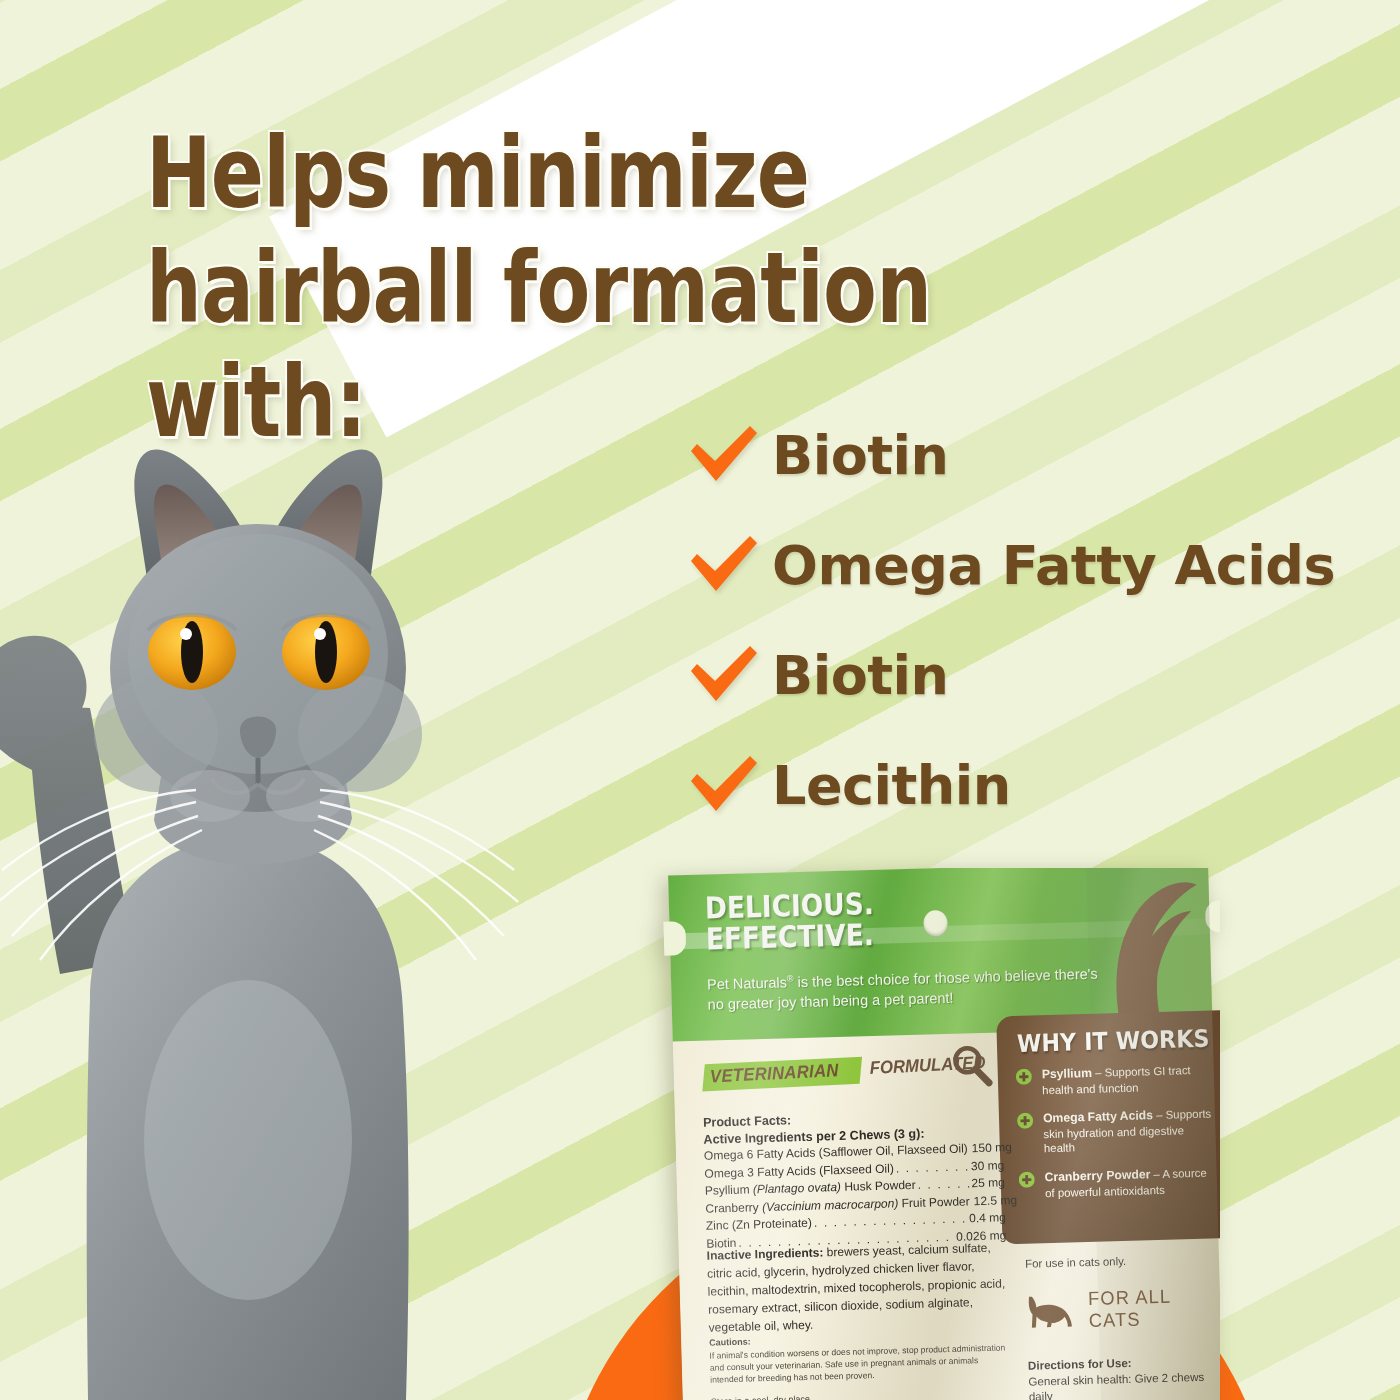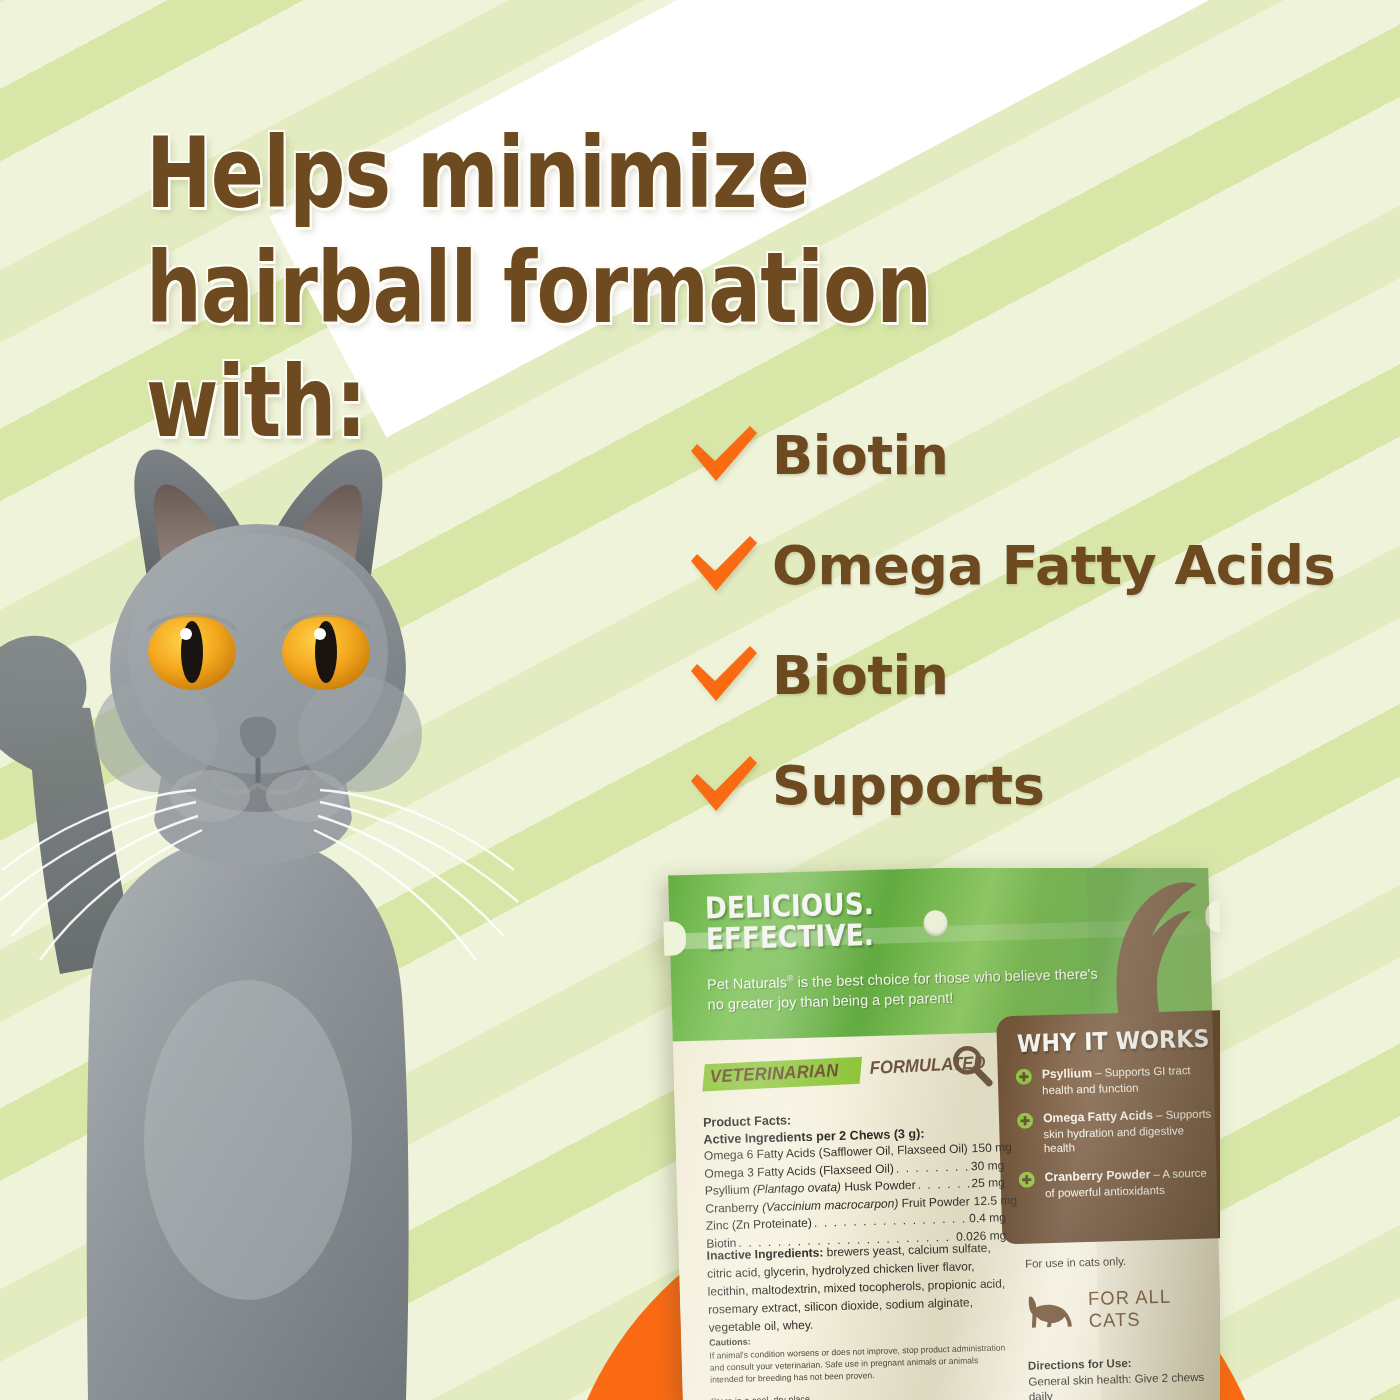--- a/index.html
+++ b/index.html
@@ -342,21 +342,21 @@
           </svg>
       </span>
       <span class="check-label">Biotin</span>
     </div>
     <div class="check-row">
       <span class="check-mark">
         <svg width="74" height="64" viewBox="0 0 74 64">
             <path d="M4 28 L10 21 L28 38 L63 3 L70 10 L29 58 Z" fill="#f96a13"></path>
           </svg>
       </span>
-      <span class="check-label">Supports</span>
+      <span class="check-label">Lecithin</span>
     </div>
   </div>
 
   <div class="package">
    <div class="pkg-inner">
     <div class="pkg-body"></div>
 
     <div class="pkg-green">
       <div class="pkg-green-shine"></div>
     </div>

